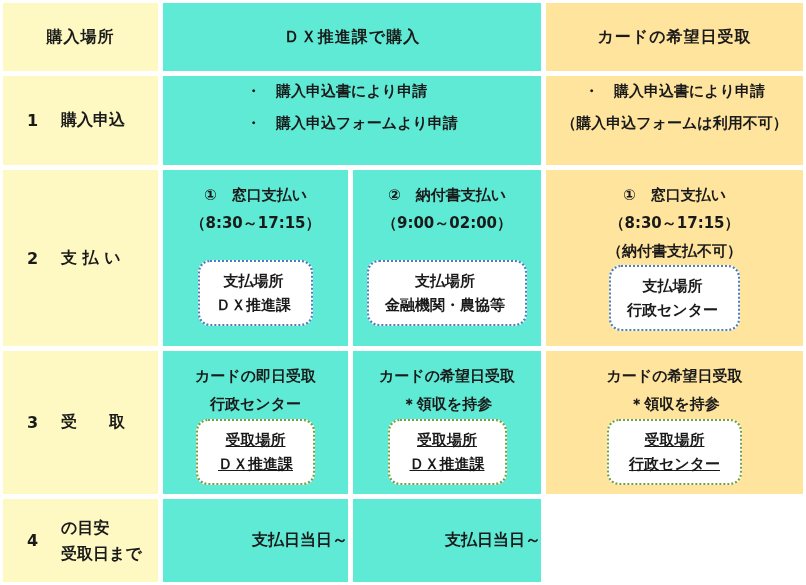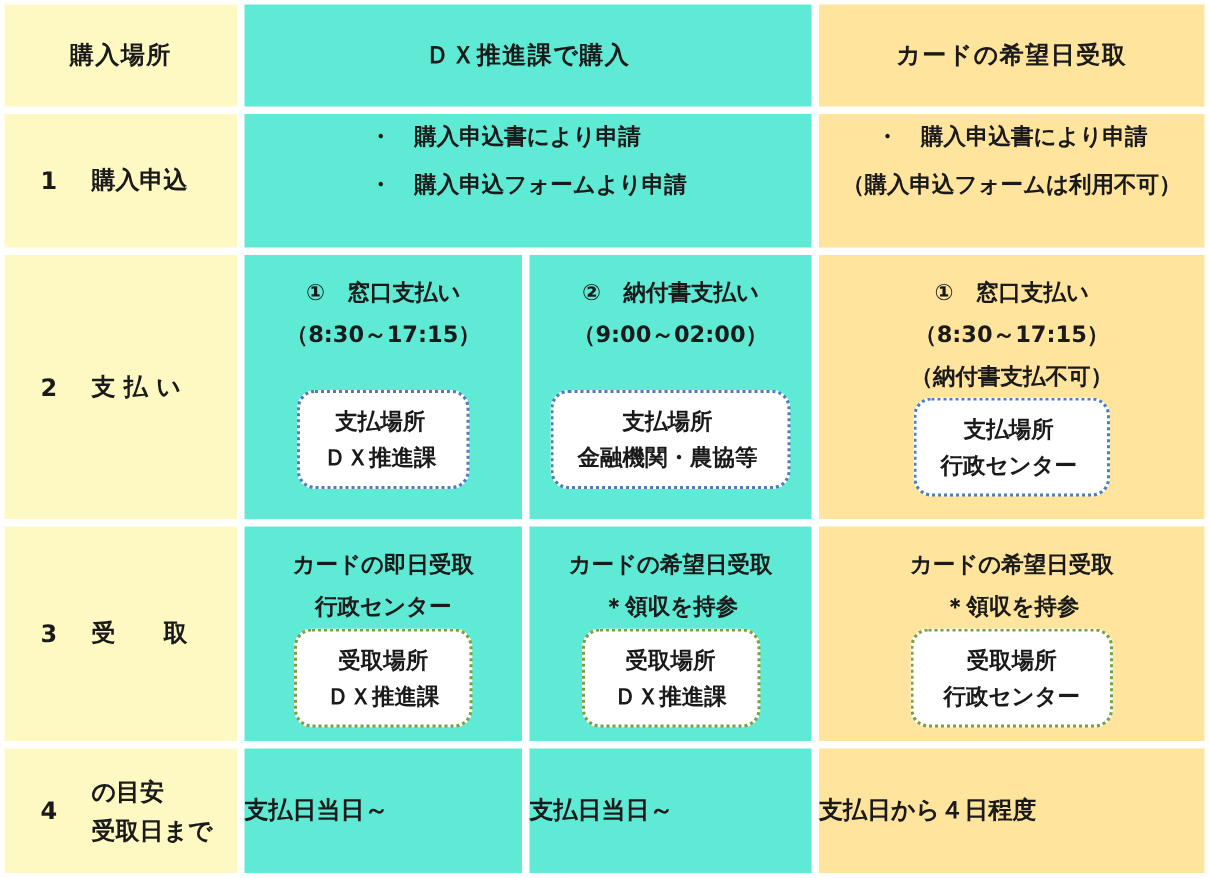--- a/index.html
+++ b/index.html
@@ -42,25 +42,25 @@
   .box {
     margin-top:auto;
     background:#ffffff;
     border:2px dotted #4a7ebc;
     border-radius:12px;
     padding:7px 20px;
     text-align:center;
     line-height:1.6;
   }
   .box.pay { margin-bottom:20px;padding-left:16px; }
-  .box.recv { margin-bottom:15px; border-color:#76a23e; }
+  .box.recv { margin-bottom:15px; border-color:#76a23e;text-decoration:underline; }
   .recvcell { }
 
   
-  .estcell { align-items:center; justify-content:flex-start; font-size:16px; }
+  .estcell { align-items:center; justify-content:flex-end; font-size:16px; }
 </style>
 </head>
 <body>
 
 <div class="page">
 
   <div class="cell green hdr">
     <span>購入場所</span>
   </div>
   <div class="cell lav hdr span2">
@@ -152,17 +152,14 @@
       <span>の目安</span>
       <span>受取日まで</span>
     </span>
   </div>
   <div class="cell lav estcell">
     <span>支払日当日～</span>
   </div>
   <div class="cell lav estcell">
     <span>支払日当日～</span>
   </div>
-  <div class="cell yel estcell">
-    <span>支払日から４日程度</span>
-  </div>
 
 </div>
 
 </body></html>

